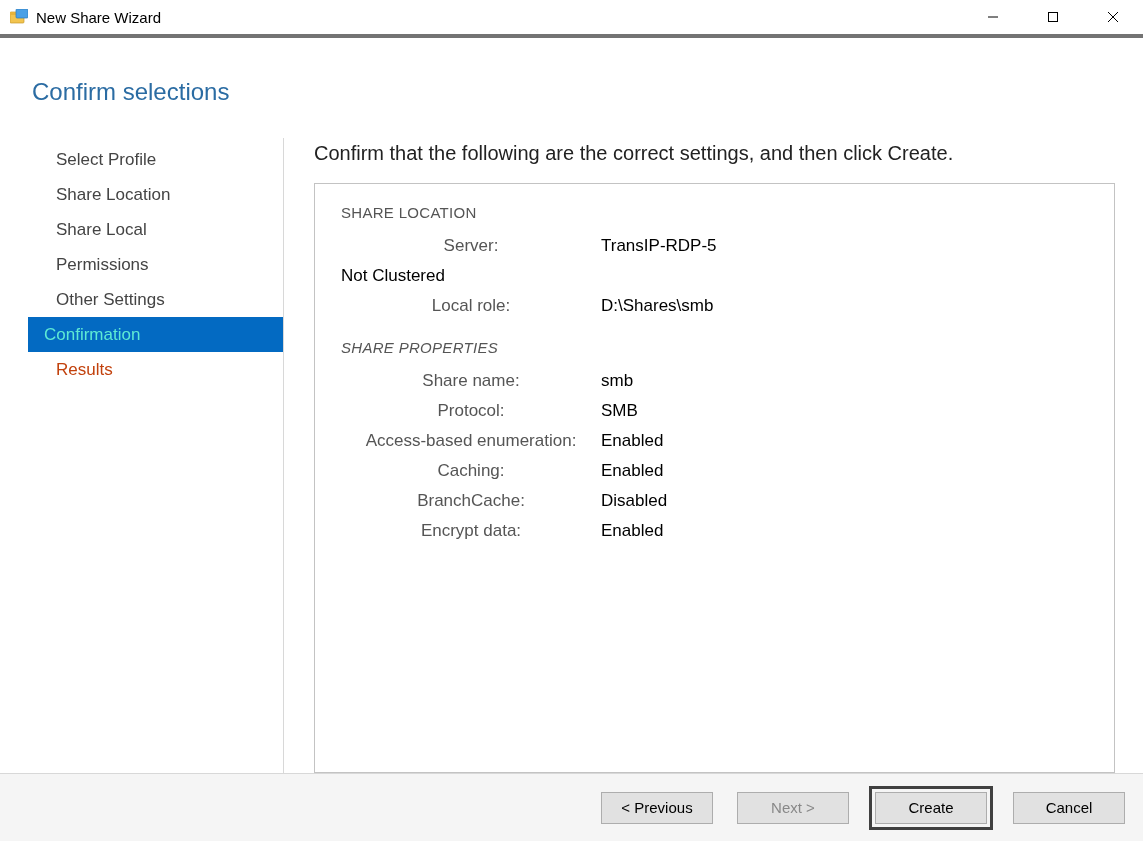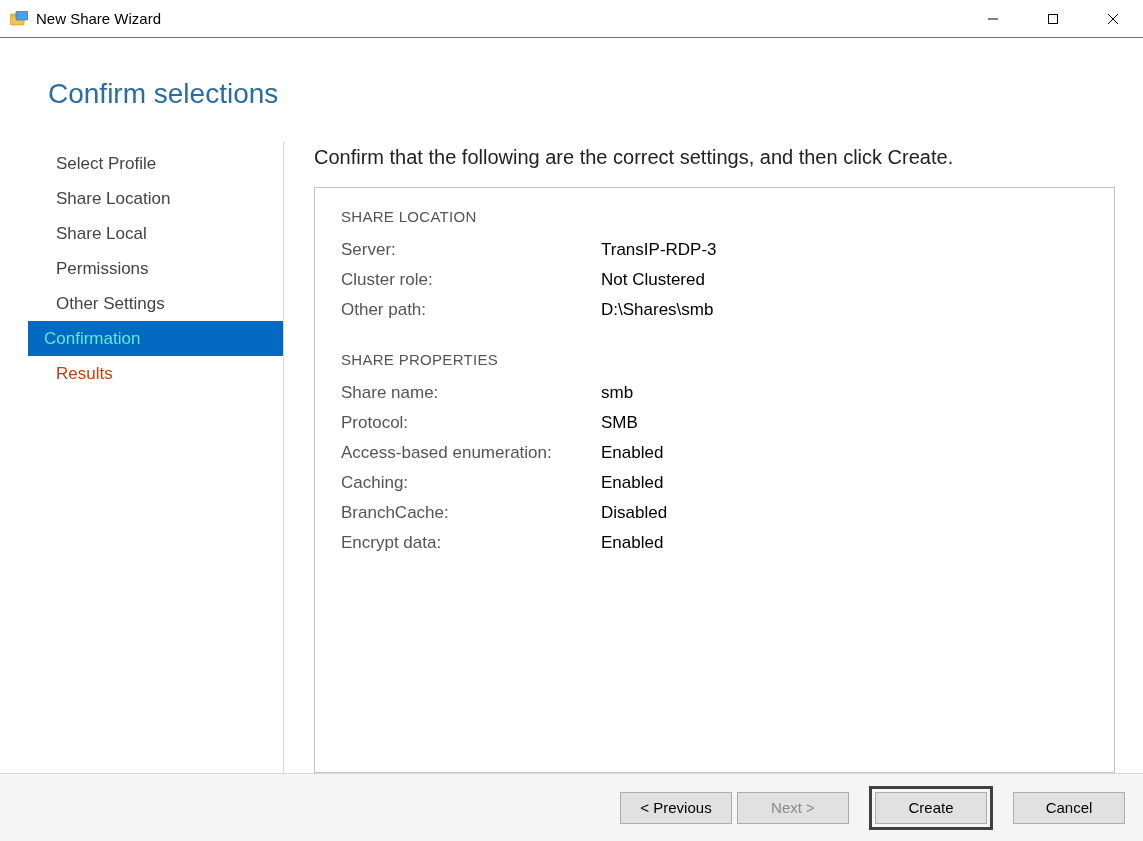--- a/index.html
+++ b/index.html
@@ -14,21 +14,21 @@
       height: 841px;
       overflow: hidden;
       position: relative;
     }
     .titlebar {
       height: 38px;
       display: flex;
       align-items: center;
       padding-left: 10px;
       background: #fff;
-      border-bottom: 1px solid #737373;
+      border-bottom: 4px solid #737373;
     }
     .titlebar-icon {
       width: 18px;
       height: 18px;
       margin-right: 8px;
       margin-top: 2px;
     }
     .titlebar-text {
       font-size: 15px;
       color: #000;
@@ -47,25 +47,25 @@
       justify-content: center;
       color: #000;
     }
     .content-area {
       padding: 40px 28px 0 28px;
       height: calc(100% - 38px - 68px);
       display: flex;
       flex-direction: column;
     }
     .page-heading {
-      font-size: 28px;
+      font-size: 24px;
       font-weight: 300;
       color: #2b6ca3;
       margin-bottom: 32px;
-      margin-left: 20px;
+      margin-left: 4px;
     }
     .columns {
       display: flex;
       flex: 1;
       min-height: 0;
     }
     .sidebar {
       width: 256px;
       padding-top: 4px;
       padding-left: 10px;
@@ -108,26 +108,28 @@
     }
     .section-title {
       font-size: 15px;
       color: #555;
       letter-spacing: 0.3px;
       text-transform: uppercase;
       margin-bottom: 10px;
       margin-top: 0;
     }
     .section-title.second {
-      margin-top: 26px;
+      margin-top: 18px;
+      font-style: italic;
     }
     .kv {
       display: flex;
       font-size: 17px;
       line-height: 30px;
+      text-align: center;
     }
     .kv-key {
       width: 260px;
       color: #555;
     }
     .kv-val {
       color: #000;
     }
     .footer {
       position: absolute;
@@ -157,21 +159,21 @@
     }
     .create-wrap {
       border: 3px solid #404040;
       padding: 3px;
     }
     .create-wrap .btn {
       margin: 0;
     }
     .btn-group-left {
       display: flex;
-      gap: 5px;
+      gap: 24px;
     }
   </style>
 </head>
 <body>
 
 <div class="titlebar">
   <span class="titlebar-icon">
     <svg viewBox="0 0 18 18" width="18" height="18">
       <rect x="0" y="3" width="14" height="11" rx="1" fill="#f2c44f" stroke="#c79a2a" stroke-width="0.7"></rect>
       <rect x="0" y="3" width="14" height="3" fill="#e8b33a"></rect>
@@ -215,28 +217,27 @@
     </div>
 
     <div class="main">
       <div class="instruction">Confirm that the following are the correct settings, and then click Create.</div>
 
       <div class="details-box">
 
         <div class="section-title">SHARE LOCATION</div>
         <div class="kv">
           <div class="kv-key">Server:</div>
-          <div class="kv-val">TransIP-RDP-3</div>
-        </div>
-        <div class="kv">
-          <div class="kv-key">Cluster role:</div>
+          <div class="kv-val">TransIP-RDP-5</div>
+        </div>
+        <div class="kv">
           <div class="kv-val">Not Clustered</div>
         </div>
         <div class="kv">
-          <div class="kv-key">Other path:</div>
+          <div class="kv-key">Local role:</div>
           <div class="kv-val">D:\Shares\smb</div>
         </div>
 
         <div class="section-title second">SHARE PROPERTIES</div>
         <div class="kv">
           <div class="kv-key">Share name:</div>
           <div class="kv-val">smb</div>
         </div>
         <div class="kv">
           <div class="kv-key">Protocol:</div>

